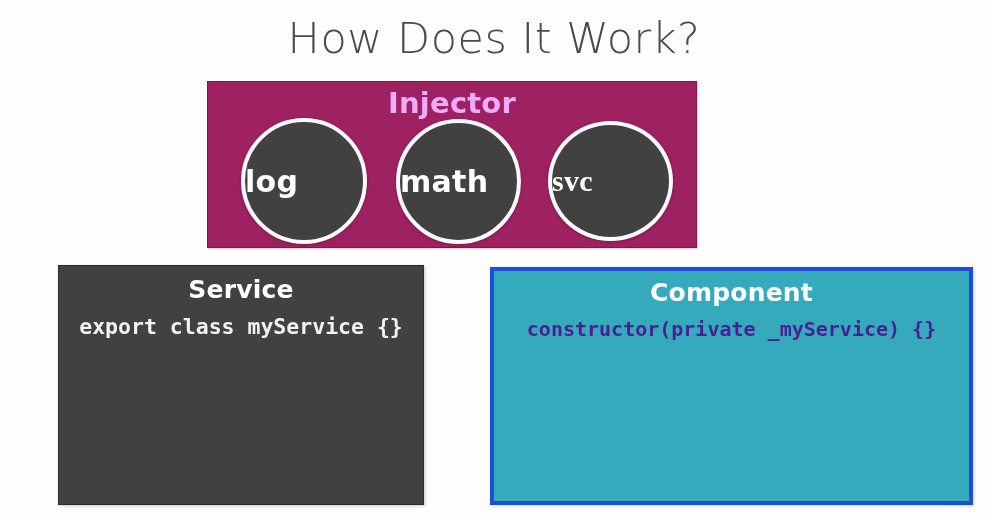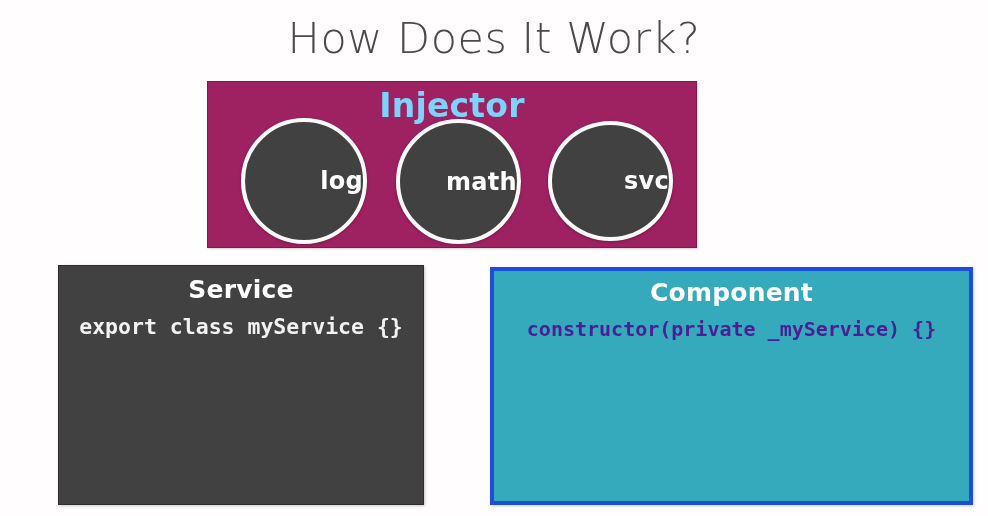--- a/index.html
+++ b/index.html
@@ -50,48 +50,48 @@
     border: 1px solid #7d1a4c;
     box-sizing: border-box;
     box-shadow: 1px 1px 2px rgba(0,0,0,0.20);
   }
   .injector-label {
     position: absolute;
     left: 0;
     top: 5px;
     width: 100%;
     text-align: center;
-    color: #7dd3fc;
+    color: #f0abfc;
     font-family: "DejaVu Sans", sans-serif;
     font-weight: bold;
-    font-size: 33px;
+    font-size: 29px;
     letter-spacing: 0.2px;
     line-height: 1.15;
     white-space: nowrap;
   }
 
   .circle {
     position: absolute;
     background: #414141;
     border: 4px solid #fafafa;
     border-radius: 50%;
     box-sizing: border-box;
     display: flex;
     align-items: center;
-    justify-content: flex-end;
+    justify-content: flex-start;
     color: #ffffff;
     font-family: "DejaVu Sans", sans-serif;
     font-weight: bold;
-    font-size: 24px;
+    font-size: 30px;
     letter-spacing: 0.3px;
     box-shadow: 0 1px 3px rgba(0,0,0,0.25);
   }
   .circle-log  { left: 33px;  top: 36px; width: 126px; height: 126px; }
   .circle-math { left: 188px; top: 37px; width: 125px; height: 125px; }
-  .circle-svc  { left: 340px; top: 39px; width: 125px; height: 120px; }
+  .circle-svc  { left: 340px; top: 39px; width: 125px; height: 120px; font-family: Liberation Serif, serif; }
 
   
   .code-box {
     position: absolute;
     box-sizing: border-box;
     overflow: hidden;
   }
   .code-box .box-title {
     position: absolute;
     left: 0;

